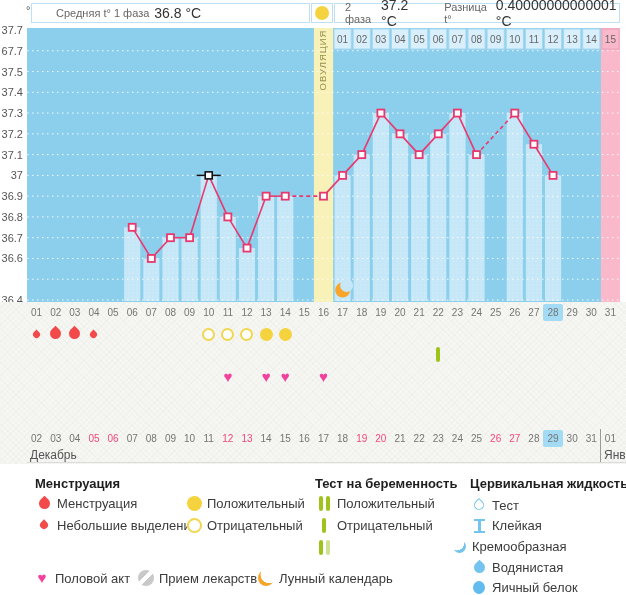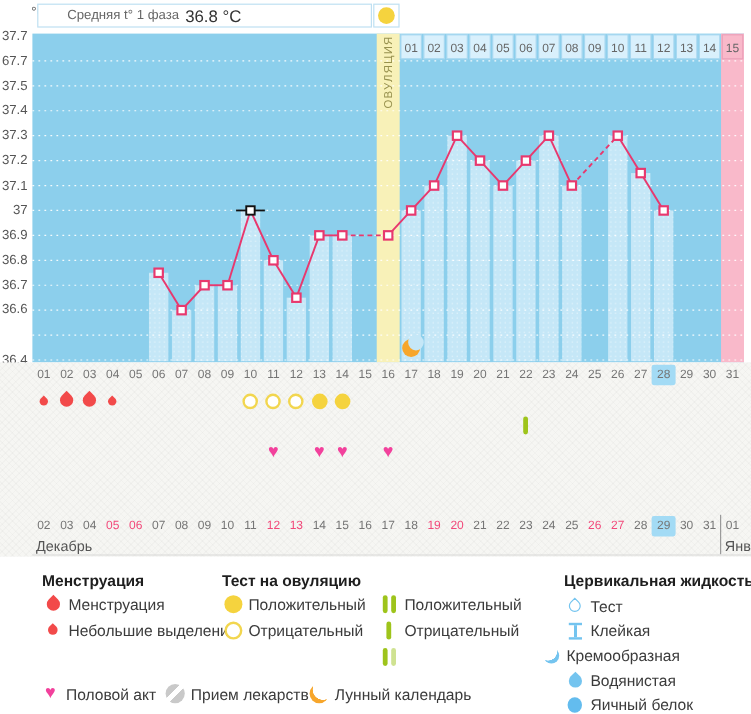--- a/index.html
+++ b/index.html
@@ -60,20 +60,26 @@
 <div id="page">
 
   <span id="unit-label">°C</span>
 
   <div class="hbox" style="left:31px;width:279px;padding-left:24px;">
     <span class="hlabel">Средняя t° 1 фаза</span>
     <span class="hvalue">36.8 °C</span>
   </div>
   <div class="hbox" style="left:311px;width:22px;justify-content:center;">
     <span style="width:14px;height:14px;border-radius:50%;background:#f5d33e;display:block;"></span>
+  </div>
+  <div class="hbox" style="left:334px;width:286px;padding-left:10px;">
+    <span class="hlabel">2 фаза</span>
+    <span class="hvalue">37.2 °C</span>
+    <span class="hlabel" style="margin-left:22px;">Разница t°</span>
+    <span class="hvalue">0.40000000000001 °C</span>
   </div>
 
   <div id="y-axis">
       <div class="ytick" style="top: 23px;">37.7</div>
       <div class="ytick" style="top: 43.769px;">67.7</div>
       <div class="ytick" style="top: 64.538px;">37.5</div>
       <div class="ytick" style="top: 85.307px;">37.4</div>
       <div class="ytick" style="top: 106.076px;">37.3</div>
       <div class="ytick" style="top: 126.845px;">37.2</div>
       <div class="ytick" style="top: 147.614px;">37.1</div>
@@ -319,33 +325,33 @@
           <span class="i-drop"></span>
         </span>
         <span class="leg-label">Менструация</span>
       </div>
       <div class="leg-item" style="left: 35px; top: 52px;">
         <span class="leg-icon">
           <span class="i-drop small"></span>
         </span>
         <span class="leg-label">Небольшие выделения</span>
       </div>
-      <div class="leg-head" style="left: 185px; top: 12px;">Тест на овуляцию</div>
       <div class="leg-item" style="left: 185px; top: 30px;">
         <span class="leg-icon">
           <span class="i-circle-pos"></span>
         </span>
         <span class="leg-label">Положительный</span>
       </div>
       <div class="leg-item" style="left: 185px; top: 52px;">
         <span class="leg-icon">
           <span class="i-circle-neg"></span>
         </span>
         <span class="leg-label">Отрицательный</span>
       </div>
+      <div class="leg-head" style="left: 315px; top: 12px;">Тест на беременность</div>
       <div class="leg-item" style="left: 315px; top: 30px;">
         <span class="leg-icon">
           <span class="i-bars">
             <span class="i-gbar"></span>
             <span class="i-gbar"></span>
           </span>
         </span>
         <span class="leg-label">Положительный</span>
       </div>
       <div class="leg-item" style="left: 315px; top: 52px;">

